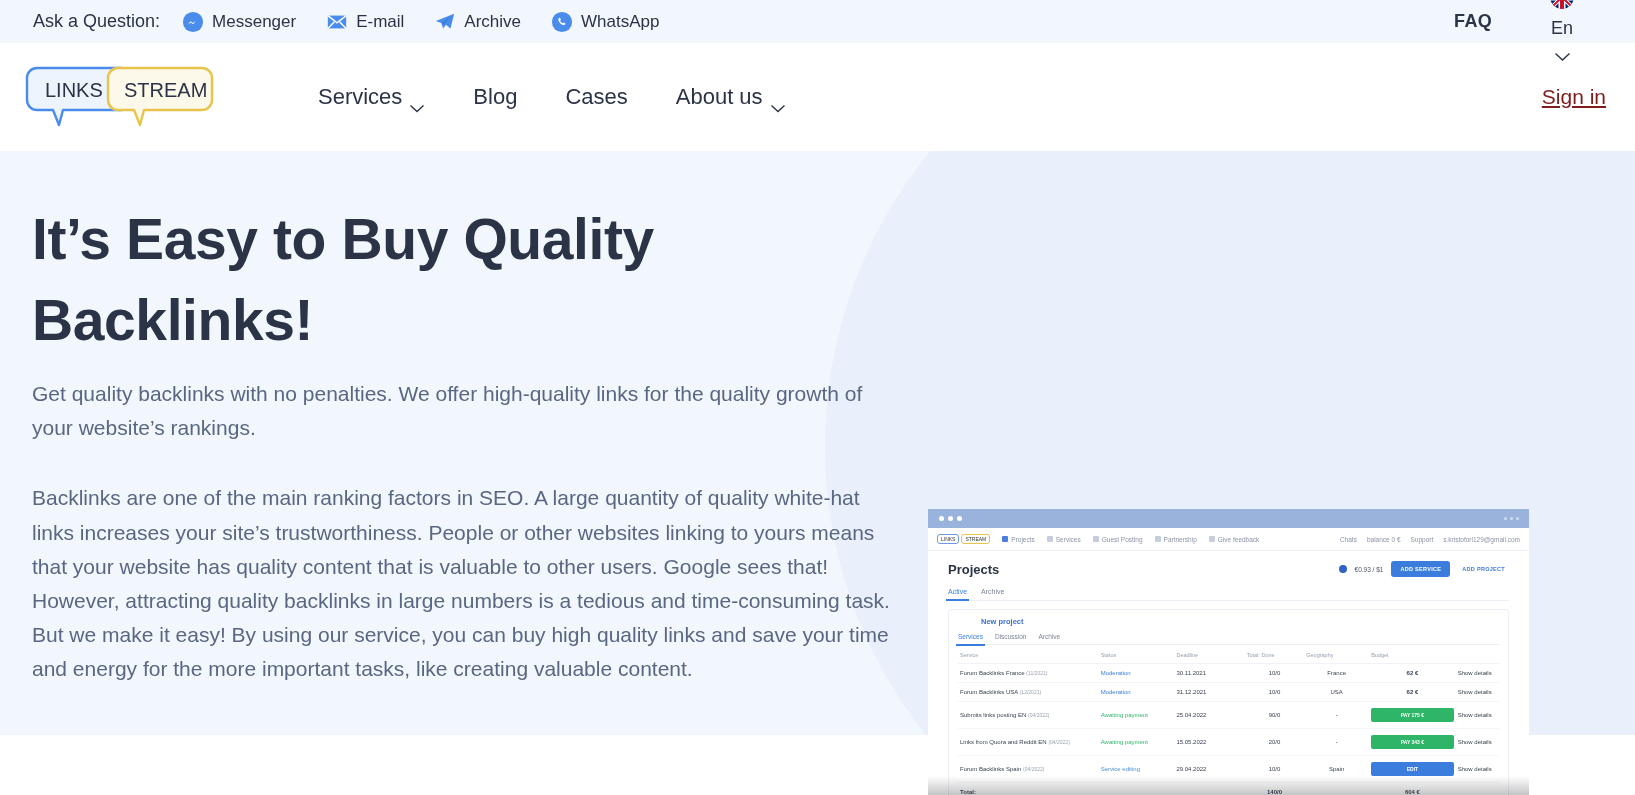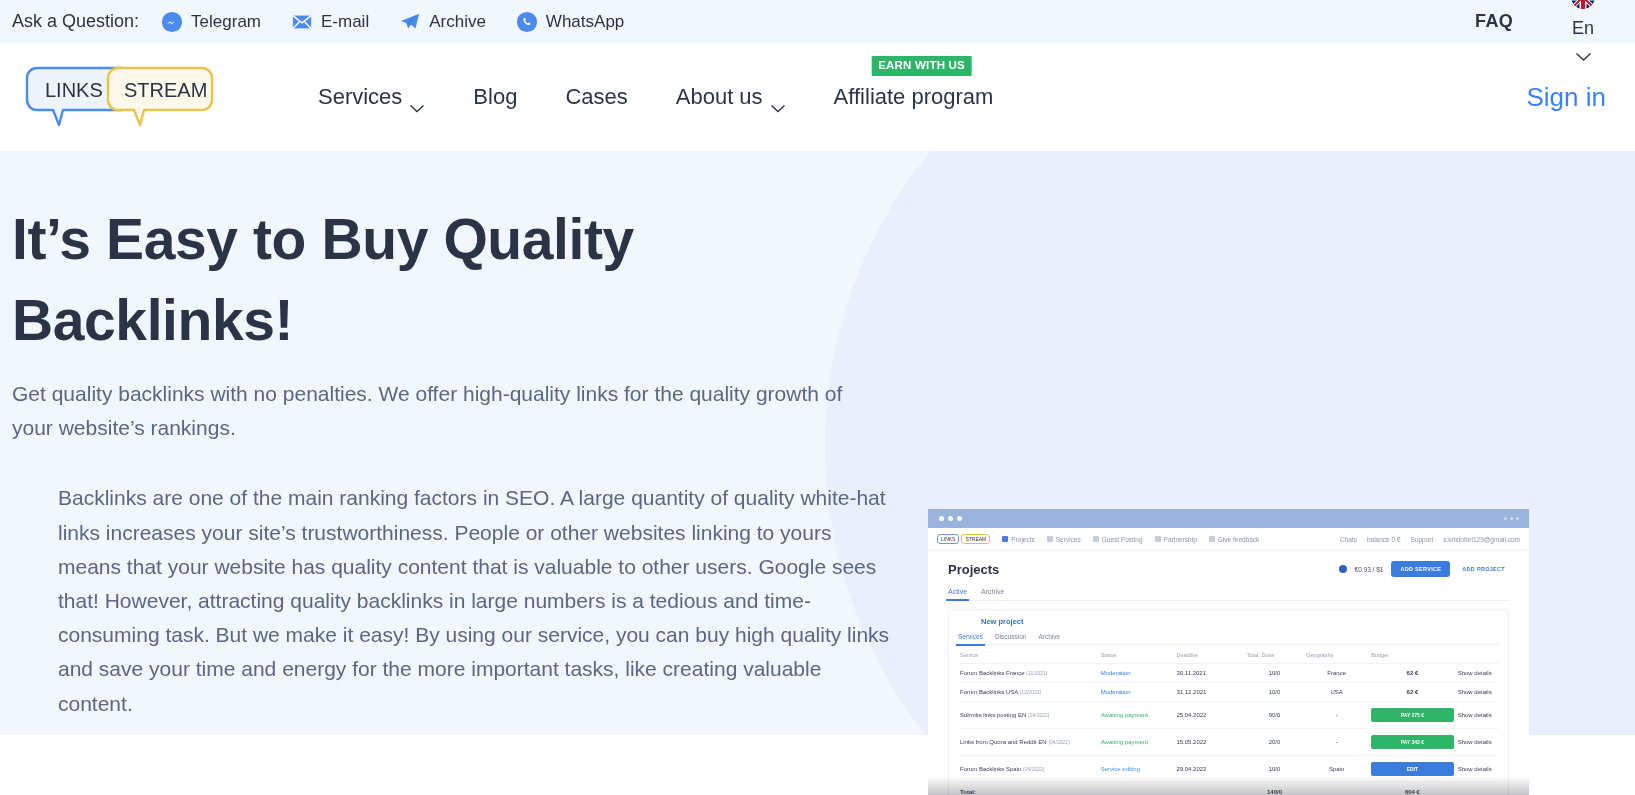--- a/index.html
+++ b/index.html
@@ -9,21 +9,21 @@
     font-family: "Liberation Sans", sans-serif;
     background: #ffffff;
   }
 
   
   .topbar {
     height: 43px;
     background: #f2f6fd;
     display: flex;
     align-items: center;
-    padding: 0 12px;
+    padding: 0 33px;
     position: relative;
     z-index: 6;
   }
   .ask-label {
     font-size: 18px;
     color: #2b3446;
     margin-right: 22px;
     white-space: nowrap;
   }
   .chan {
@@ -105,22 +105,23 @@
   }
 
   .header-right {
     margin-left: auto;
     display: flex;
     align-items: center;
     gap: 30px;
     padding-right: 5px;
   }
   .signin {
-    font-size: 26px;
-    color: #3b82f6;
+    font-size: 21px;
+    color: #7f1d1d;
+    text-decoration: underline;
     cursor: pointer;
   }
   .signup {
     background: #4a8cec;
     color: #fff;
     font-size: 22px;
     border: none;
     border-radius: 7px;
     padding: 0 38px;
     height: 63px;
@@ -140,40 +141,40 @@
     right: -120px; top: -170px;
     width: 930px; height: 930px;
     background: #e9effb;
     border-radius: 50% 0 50% 50%;
     transform: rotate(12deg);
     z-index: 0;
   }
   .hero-inner {
     position: relative;
     z-index: 1;
-    padding: 0 12px;
+    padding: 0 32px;
     display: flex;
   }
   .hero-left { width: 880px; flex: none; }
   h1.hero-title {
     font-size: 57px;
     line-height: 1.42;
     font-weight: bold;
     color: #2b3446;
     letter-spacing: -0.4px;
     margin-top: 48px;
   }
   .hero-p {
     font-size: 21px;
     line-height: 1.63;
     color: #5a6782;
     margin-top: 16px;
     max-width: 868px;
   }
-  .hero-p.second { margin-top: 36px; margin-left: 46px; }
+  .hero-p.second { margin-top: 36px; }
 
   
   .video-wrap {
     position: absolute;
     left: 928px; top: 358px;
     width: 601px; height: 377px;
     background: #fff;
     overflow: hidden;
     z-index: 2;
   }
@@ -262,21 +263,21 @@
 <div class="topbar">
   <span class="ask-label">Ask a Question:</span>
 
   <div class="chan">
     <span class="ic">
       <svg viewBox="0 0 24 24" width="22" height="22">
           <circle cx="12" cy="12" r="11" fill="#4a8cec"></circle>
           <path d="M6.4 14.6l3.2-3.4 2.2 1.9 3.4-2.1-3.2 3.4-2.2-1.9z" fill="#fff"></path>
         </svg>
     </span>
-    <span class="chan-label">Telegram</span>
+    <span class="chan-label">Messenger</span>
   </div>
 
   <div class="chan">
     <span class="ic">
       <svg viewBox="0 0 24 24" width="22" height="22">
           <rect x="2" y="5" width="20" height="14" fill="#4a8cec"></rect>
           <path d="M2 5l10 8 10-8M2 19l7-7M22 19l-7-7" stroke="#fff" stroke-width="1.6" fill="none"></path>
         </svg>
     </span>
     <span class="chan-label">E-mail</span>
@@ -350,24 +351,20 @@
       <span>Cases</span>
     </div>
     <div class="nav-item">
       <span>About us</span>
       <span class="nav-caret">
         <svg viewBox="0 0 16 10" width="16" height="10">
             <path d="M1.5 1.5L8 7.6 14.5 1.5" stroke="#2b3446" stroke-width="1.4" fill="none"></path>
           </svg>
       </span>
     </div>
-    <div class="nav-item">
-      <span class="earn-badge">EARN WITH US</span>
-      <span>Affiliate program</span>
-    </div>
   </nav>
 
   <div class="header-right">
     <span class="signin">Sign in</span>
   </div>
 </div>
 
 <section class="hero">
   <div class="hero-swoosh"></div>
   <div class="white-strip"></div>

